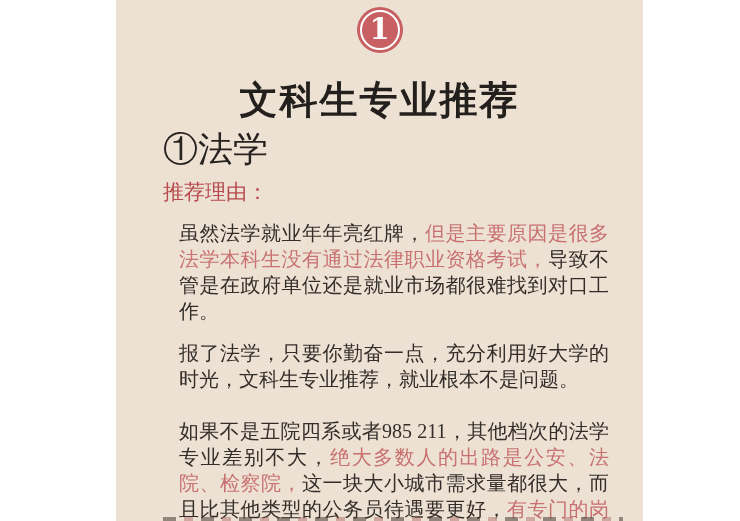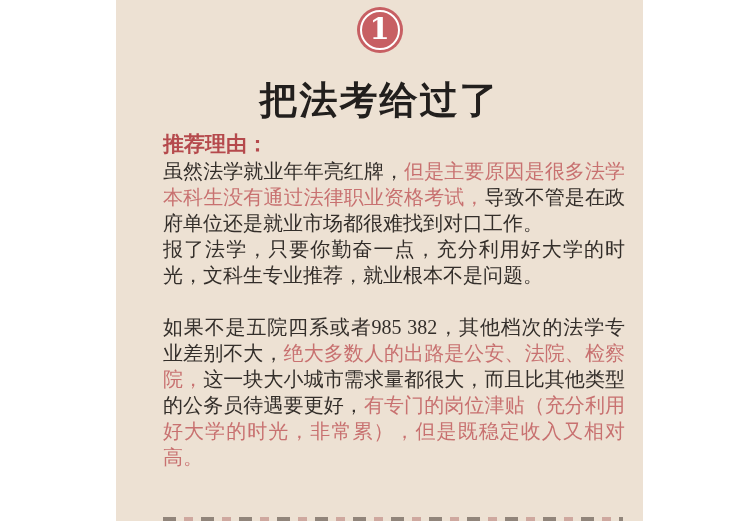--- a/index.html
+++ b/index.html
@@ -62,34 +62,34 @@
   }
   .heading {
     margin: 8px 0 0 47px;
     font-weight: 500;
     font-size: 35px;
     line-height: 40px;
     color: #262220;
   }
   .reason-label {
     margin: 10px 0 0 47px;
-    font-weight: 700;
+    font-weight: 400;
     font-size: 21px;
     line-height: 24px;
     color: #b5494c;
   }
   .body-text {
     margin: 2px 0 0 47px;
     width: 462px;
     font-size: 20px;
     line-height: 26px;
     text-align: justify;
   }
   .body-text p {
-    margin: 0;
+    margin: 16px;
   }
   .body-text p.gap {
     margin-top: 26px;
   }
   .run-dark { color: #332e2a; }
   .run-accent { color: #c87170; }
   
   .cutoff-line {
     position: absolute;
     left: 47px;
@@ -110,26 +110,27 @@
 <body>
 
 <div class="page">
   <div class="panel">
 
     <div class="badge">
       <div class="badge-ring"></div>
       <span class="badge-number">1</span>
     </div>
 
-    <h1 class="title">把法考给过了</h1>
+    <h1 class="title">文科生专业推荐</h1>
 
+    <h2 class="heading">①法学</h2>
 
     <div class="reason-label">推荐理由：</div>
 
     <div class="body-text">
         <p><span class="run-dark">虽然法学就业年年亮红牌，</span><span class="run-accent">但是主要原因是很多法学本科生没有通过法律职业资格考试，</span><span class="run-dark">导致不管是在政府单位还是就业市场都很难找到对口工作。</span></p>
         <p><span class="run-dark">报了法学，只要你勤奋一点，充分利用好大学的时光，文科生专业推荐，就业根本不是问题。</span></p>
-        <p class="gap"><span class="run-dark">如果不是五院四系或者985 382，其他档次的法学专业差别不大，</span><span class="run-accent">绝大多数人的出路是公安、法院、检察院，</span><span class="run-dark">这一块大小城市需求量都很大，而且比其他类型的公务员待遇要更好，</span><span class="run-accent">有专门的岗位津贴（充分利用好大学的时光，非常累），但是既稳定收入又相对高。</span></p>
+        <p class="gap"><span class="run-dark">如果不是五院四系或者985 211，其他档次的法学专业差别不大，</span><span class="run-accent">绝大多数人的出路是公安、法院、检察院，</span><span class="run-dark">这一块大小城市需求量都很大，而且比其他类型的公务员待遇要更好，</span><span class="run-accent">有专门的岗位津贴（充分利用好大学的时光，非常累），但是既稳定收入又相对高。</span></p>
       </div>
 
     <div class="cutoff-line"></div>
   </div>
 </div>
 
 </body></html>

